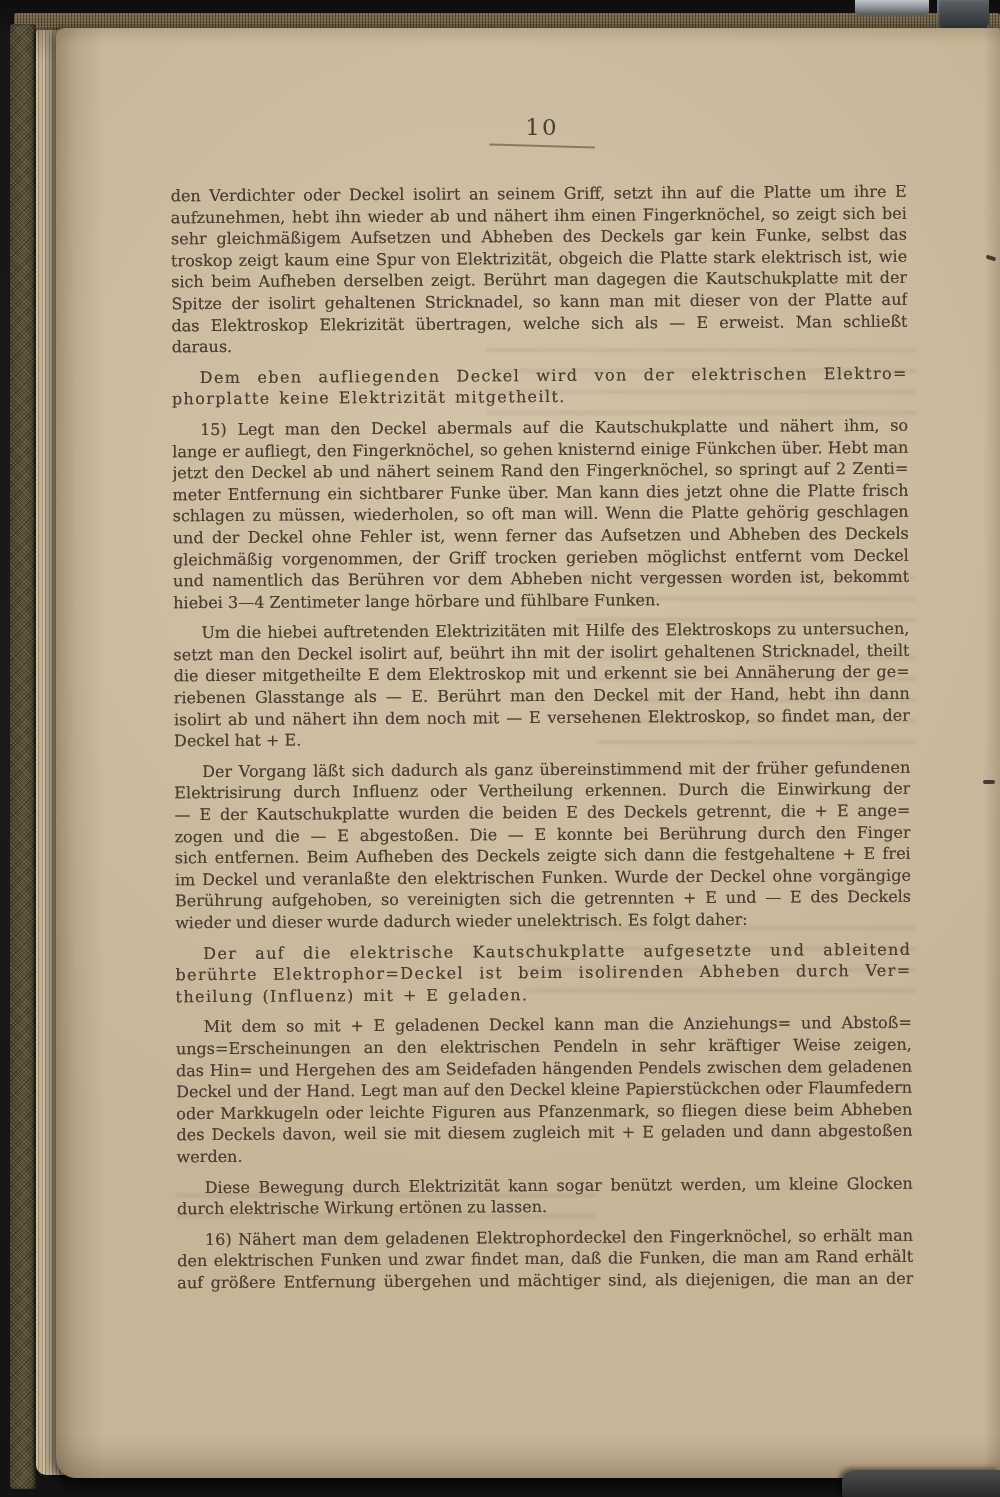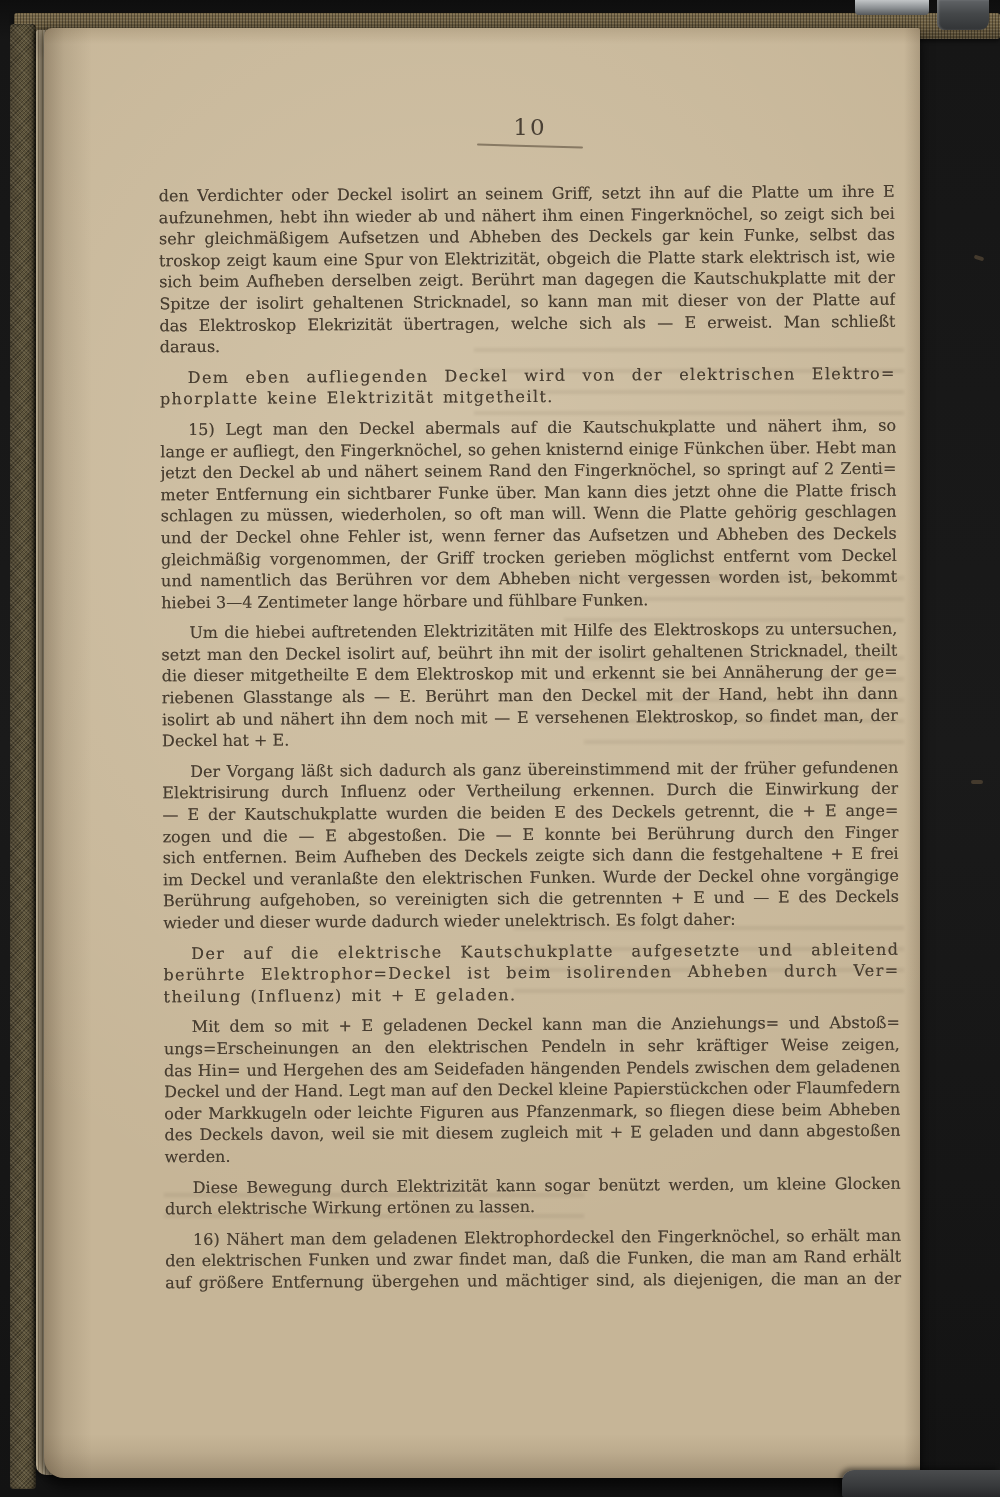--- a/index.html
+++ b/index.html
@@ -40,21 +40,21 @@
   .clip-dark { position:absolute; left:937px; top:0; width:52px; height:30px; z-index:3;
     background:linear-gradient(180deg,#606366 0,#45484a 45%,#323436 100%);
     border-radius:0 0 9px 7px; box-shadow:inset 2px 0 2px rgba(255,255,255,.18); }
 
   
   .holder { position:absolute; left:842px; bottom:0; width:158px; height:27px; z-index:6;
     background:linear-gradient(180deg,#4a4c4e 0,#37393b 60%,#28292b 100%);
     border-radius:12px 0 0 2px; box-shadow:-3px -2px 5px rgba(0,0,0,.45); }
 
   
-  .page { position:absolute; left:44px; top:28px; width:876px; height:1450px; z-index:4;
+  .page { position:absolute; left:56px; top:28px; width:944px; height:1450px; z-index:4;
     background:
       radial-gradient(120% 85% at 45% 32%, rgba(255,249,232,.22), transparent 62%),
       linear-gradient(90deg, rgba(72,56,36,.38) 0, rgba(72,56,36,.14) 20px, transparent 48px),
       linear-gradient(270deg, rgba(72,56,36,.22) 0, transparent 16px),
       linear-gradient(0deg, rgba(72,56,36,.30) 0, rgba(72,56,36,.08) 26px, transparent 44px),
       linear-gradient(180deg, rgba(125,104,72,.28) 0, transparent 16px),
       #c6b597;
     border-radius:8px 2px 0 20px;
     box-shadow:0 9px 14px rgba(0,0,0,.6), -5px 0 7px rgba(0,0,0,.3); }
 

